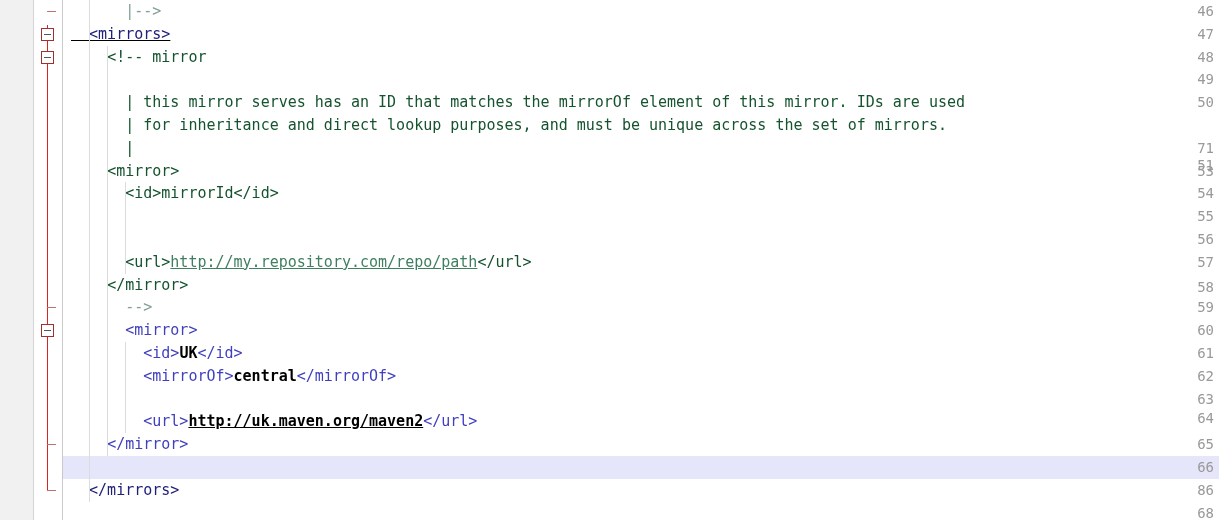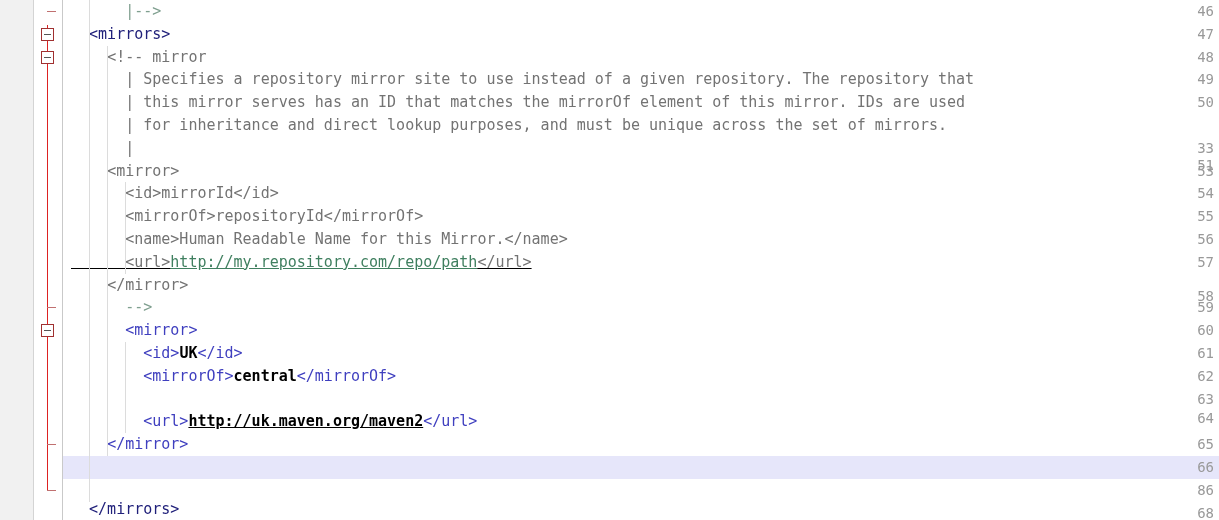--- a/index.html
+++ b/index.html
@@ -132,21 +132,21 @@
 
   
   .indent-guide {
     position: absolute;
     width: 1px;
     background: #dcdcdc;
     z-index: 2;
   }
 
   
-  .tok-comment { color: #737373; }
+  .tok-comment { color: #14532d; }
   .tok-comment-dim { color: #7f9f8f; }
   .tok-tag      { color: #3f3fbf; }
   .tok-tag-dark { color: #20207a; }
   .tok-text     { color: #000000; font-weight: bold; }
   .tok-link     { color: #3f7f5f; text-decoration: underline; }
   .tok-link-b   { color: #000000; font-weight: bold; text-decoration: underline; }
 </style>
 </head>
 <body>
 
@@ -158,62 +158,60 @@
 
   <div id="guide-layer">
       <div class="indent-guide" style="left: 89px; top: 0px; height: 501.6px;"></div>
       <div class="indent-guide" style="left: 107px; top: 45.6px; height: 410.4px;"></div>
       <div class="indent-guide" style="left: 125px; top: 182.4px; height: 91.2px;"></div>
       <div class="indent-guide" style="left: 125px; top: 342px; height: 91.2px;"></div>
     </div>
 
   <div class="code" id="code-layer">
       <div class="line" style="top: 0px;"><span>      </span><span class="tok-comment-dim">|--&gt;</span></div>
-      <div class="line" style="top: 22.8px;"><span>  </span><span class="tok-tag-dark">&lt;mirrors&gt;</span></div>
+      <div class="line" style="top: 22.8px; text-decoration: underline;"><span>  </span><span class="tok-tag-dark">&lt;mirrors&gt;</span></div>
       <div class="line" style="top: 45.6px;"><span>    </span><span class="tok-comment">&lt;!-- mirror</span></div>
-      <div class="line" style="top: 68.4px;"><span>      </span><span class="tok-comment">| Specifies a repository mirror site to use instead of a given repository. The repository that</span></div>
       <div class="line" style="top: 91.2px;"><span>      </span><span class="tok-comment">| this mirror serves has an ID that matches the mirrorOf element of this mirror. IDs are used</span></div>
       <div class="line" style="top: 114px;"><span>      </span><span class="tok-comment">| for inheritance and direct lookup purposes, and must be unique across the set of mirrors.</span></div>
       <div class="line" style="top: 136.8px;"><span>      </span><span class="tok-comment">|</span></div>
       <div class="line" style="top: 159.6px;"><span>    </span><span class="tok-comment">&lt;mirror&gt;</span></div>
       <div class="line" style="top: 182.4px;"><span>      </span><span class="tok-comment">&lt;id&gt;mirrorId&lt;/id&gt;</span></div>
-      <div class="line" style="top: 205.2px;"><span>      </span><span class="tok-comment">&lt;mirrorOf&gt;repositoryId&lt;/mirrorOf&gt;</span></div>
-      <div class="line" style="top: 228px;"><span>      </span><span class="tok-comment">&lt;name&gt;Human Readable Name for this Mirror.&lt;/name&gt;</span></div>
-      <div class="line" style="top: 250.8px; text-decoration: underline;"><span>      </span><span class="tok-comment">&lt;url&gt;</span><span class="tok-link">http://my.repository.com/repo/path</span><span class="tok-comment">&lt;/url&gt;</span></div>
+      <div class="line" style="top: 205.2px;"><span>      </span></div>
+      <div class="line" style="top: 250.8px;"><span>      </span><span class="tok-comment">&lt;url&gt;</span><span class="tok-link">http://my.repository.com/repo/path</span><span class="tok-comment">&lt;/url&gt;</span></div>
       <div class="line" style="top: 273.6px;"><span>    </span><span class="tok-comment">&lt;/mirror&gt;</span></div>
       <div class="line" style="top: 296.4px;"><span>      </span><span class="tok-comment-dim">--&gt;</span></div>
       <div class="line" style="top: 319.2px;"><span>      </span><span class="tok-tag">&lt;mirror&gt;</span></div>
       <div class="line" style="top: 342px;"><span>        </span><span class="tok-tag">&lt;id&gt;</span><span class="tok-text">UK</span><span class="tok-tag">&lt;/id&gt;</span></div>
       <div class="line" style="top: 364.8px;"><span>        </span><span class="tok-tag">&lt;mirrorOf&gt;</span><span class="tok-text">central</span><span class="tok-tag">&lt;/mirrorOf&gt;</span></div>
       <div class="line" style="top: 410.4px;"><span>        </span><span class="tok-tag">&lt;url&gt;</span><span class="tok-link-b">http://uk.maven.org/maven2</span><span class="tok-tag">&lt;/url&gt;</span></div>
       <div class="line" style="top: 433.2px;"><span>    </span><span class="tok-tag">&lt;/mirror&gt;</span></div>
       <div class="line" style="top: 456px;"></div>
-      <div class="line" style="top: 498px;"><span>  </span><span class="tok-tag-dark">&lt;/mirrors&gt;</span></div>
+      <div class="line" style="top: 479px;"><span>  </span><span class="tok-tag-dark">&lt;/mirrors&gt;</span></div>
       <div class="line" style="top: 501.6px;"></div>
     </div>
 
   <div class="gutter"></div>
   <div class="gutter-border"></div>
   <div class="fold-col"></div>
   <div class="fold-col-border"></div>
 
   <div id="gutter-nums">
       <div class="ln" style="top: 0px;">46</div>
       <div class="ln" style="top: 22.8px;">47</div>
       <div class="ln" style="top: 45.6px;">48</div>
       <div class="ln" style="top: 68.4px;">49</div>
       <div class="ln" style="top: 91.2px;">50</div>
       <div class="ln" style="top: 114px; margin-top: 40px;">51</div>
-      <div class="ln" style="top: 136.8px;">33</div>
+      <div class="ln" style="top: 136.8px;">71</div>
       <div class="ln" style="top: 159.6px;">53</div>
       <div class="ln" style="top: 182.4px;">54</div>
       <div class="ln" style="top: 205.2px;">55</div>
       <div class="ln" style="top: 228px;">56</div>
       <div class="ln" style="top: 250.8px;">57</div>
-      <div class="ln" style="top: 285px;">58</div>
+      <div class="ln" style="top: 276px;">58</div>
       <div class="ln" style="top: 296.4px;">59</div>
       <div class="ln" style="top: 319.2px;">60</div>
       <div class="ln" style="top: 342px;">61</div>
       <div class="ln" style="top: 364.8px;">62</div>
       <div class="ln" style="top: 387.6px;">63</div>
       <div class="ln" style="top: 407px;">64</div>
       <div class="ln" style="top: 433.2px;">65</div>
       <div class="ln" style="top: 456px;">66</div>
       <div class="ln" style="top: 478.8px;">86</div>
       <div class="ln" style="top: 501.6px;">68</div>

